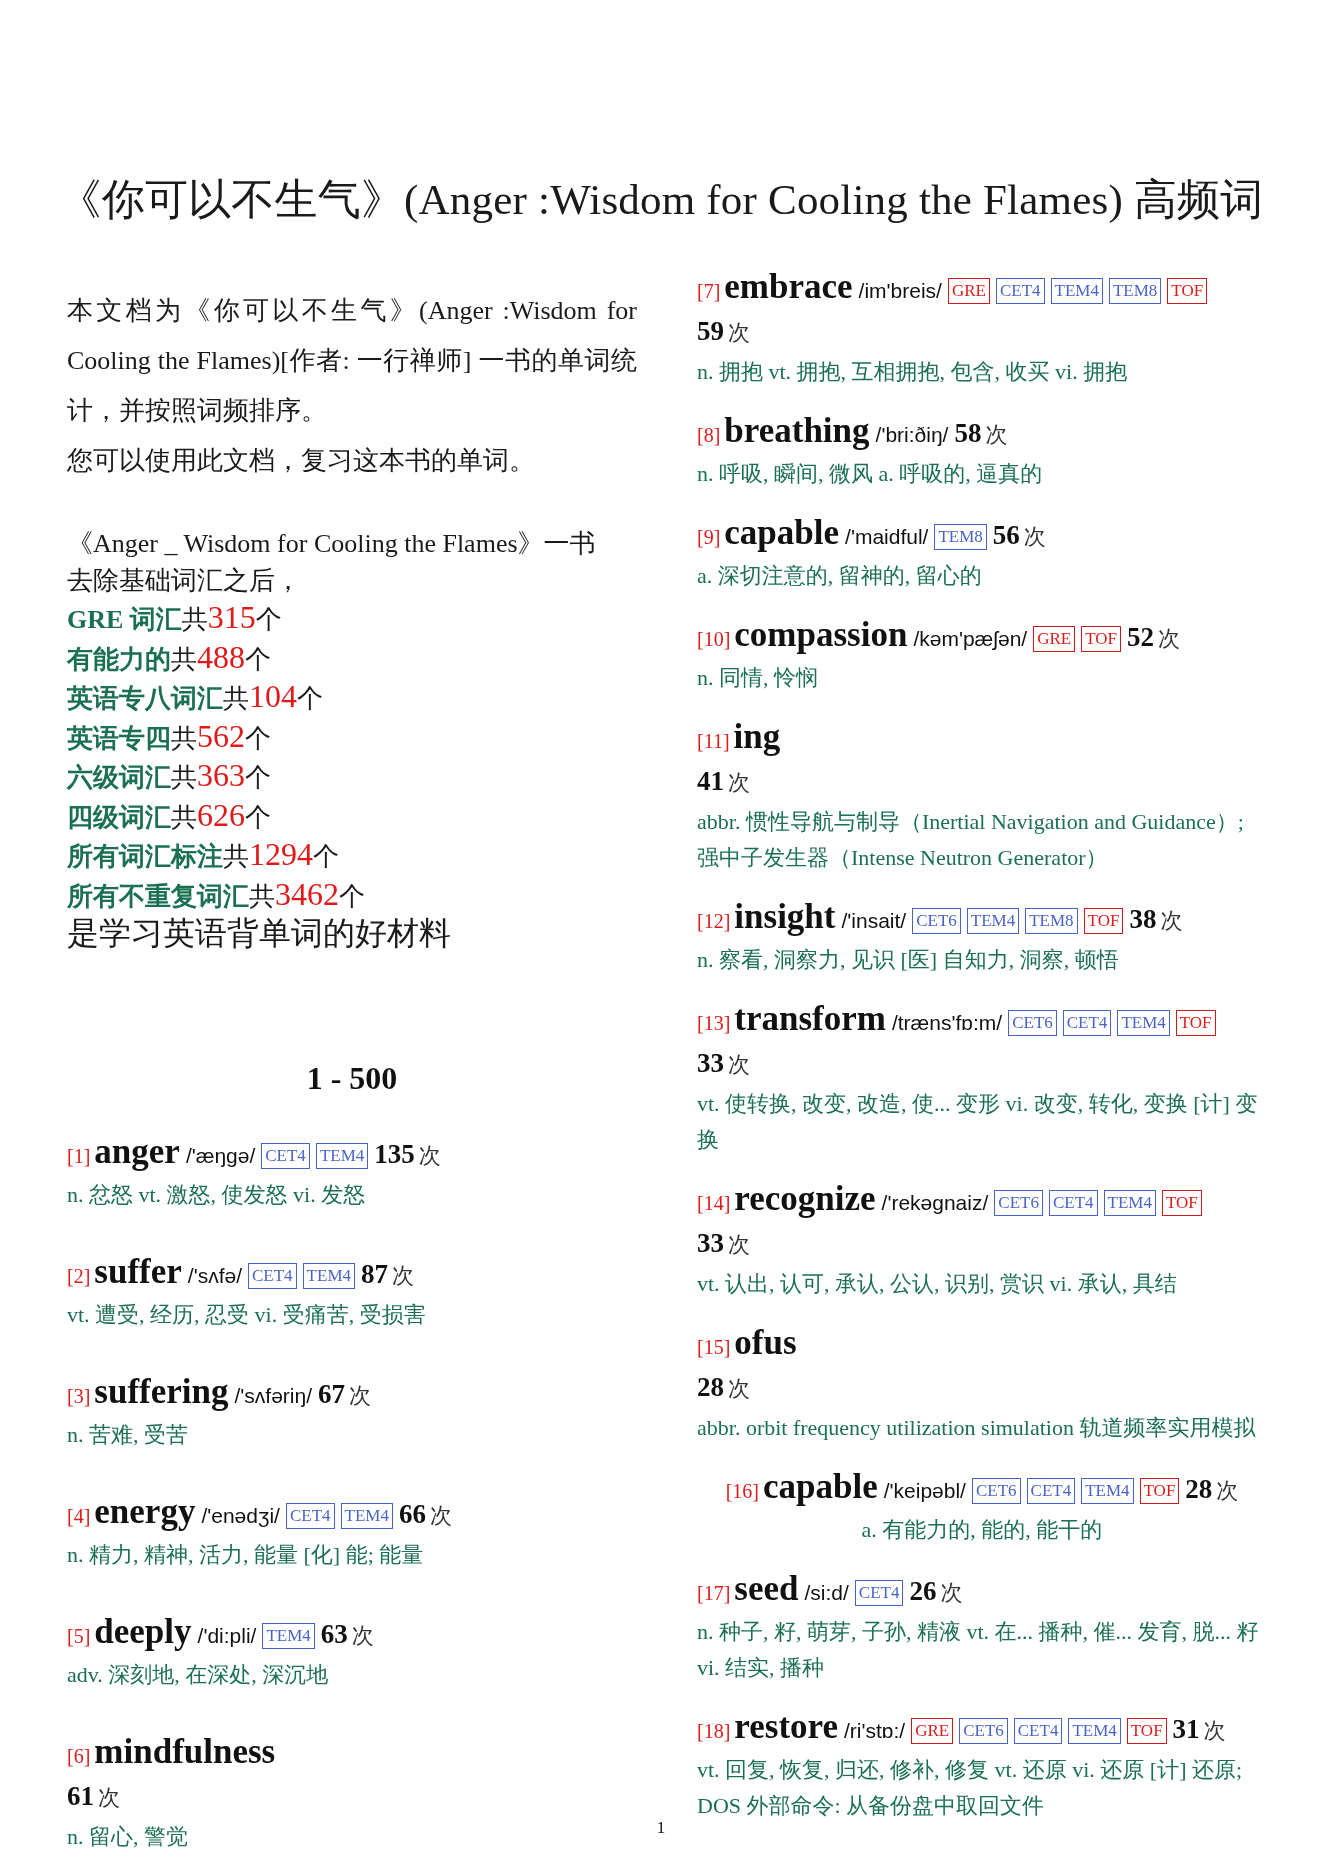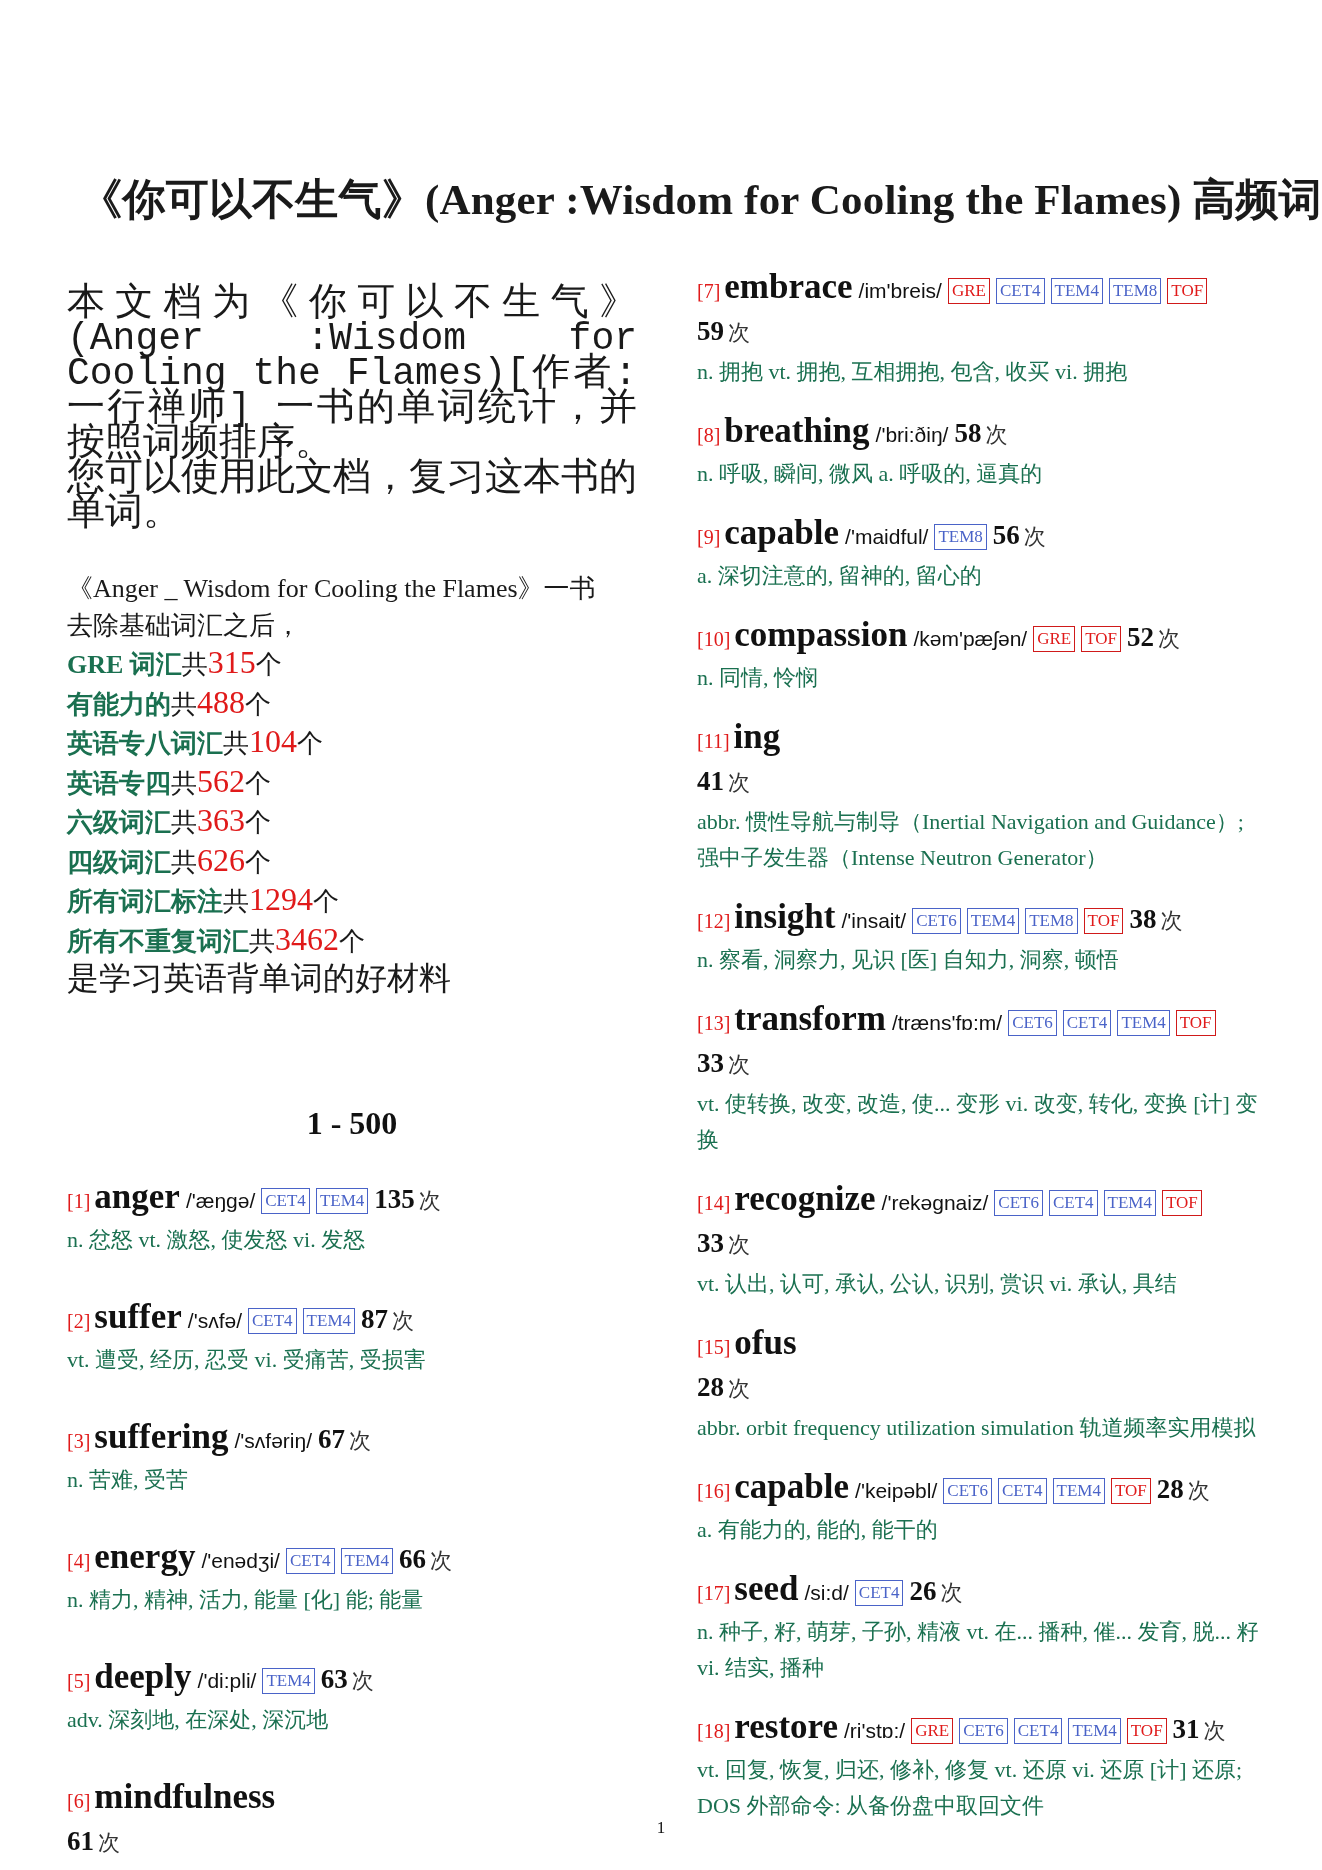--- a/index.html
+++ b/index.html
@@ -1,22 +1,22 @@
 <!DOCTYPE html>
 <html><head>
 <meta charset="utf-8">
 <style>
   html, body { margin: 0; padding: 0; background: #ffffff; }
   body { width: 1322px; height: 1870px; position: relative; overflow: hidden;
          font-family: "Liberation Serif", "DejaVu Serif", serif; color: #111; }
-  .page-title { position: absolute; top: 142px; left: 0; width: 1322px; text-align: right;
-                font-size: 43px; font-weight: bold; color: #1a1a1a; letter-spacing: 0.2px; }
+  .page-title { position: absolute; top: 142px; left: 0; width: 1322px; text-align: center;
+                font-size: 43px; font-weight: normal; color: #1a1a1a; letter-spacing: 0.2px; }
   .col-left { position: absolute; left: 67px; top: 286px; width: 570px; }
   .col-right { position: absolute; left: 697px; top: 274px; width: 570px; }
-  .intro { font-size: 38px; line-height: 35px; text-align: justify; color: #1a1a1a; margin: 0; font-family: Liberation Mono, monospace; }
+  .intro { font-size: 26px; line-height: 50px; text-align: justify; color: #1a1a1a; margin: 0; }
   .intro p { margin: 0; }
   .stats { margin-top: 40px; font-size: 26px; line-height: 36.5px; color: #1a1a1a; }
   .stats .line { white-space: nowrap; }
   .stats .lbl { color: #1a7050; font-weight: bold; }
   .stats .num { color: #e01a1a; font-size: 32px; text-align: right; }
   .stats .final { font-size: 32px; }
   .range { margin-top: 108px; text-align: center; font-size: 32px; font-weight: bold; color: #111; }
   .entry { margin-bottom: 0; }
   .entry .head { white-space: nowrap; line-height: 38px; }
   .idx { color: #e01a1a; font-size: 20px; margin-right: 4px; }
@@ -126,21 +126,21 @@
       <div class="entry" style="margin-top: 22px;">
         <div class="head"><span class="idx">[14]</span><span class="word">recognize</span><span class="ipa">/'rekəgnaiz/</span><span class="tag blue">CET6</span><span class="tag blue">CET4</span><span class="tag blue">TEM4</span><span class="tag red">TOF</span></div>
         <div class="countline"><span class="freq">33</span><span class="ci">次</span></div>
         <div class="def">vt. 认出, 认可, 承认, 公认, 识别, 赏识 vi. 承认, 具结</div>
       </div>
       <div class="entry" style="margin-top: 22px;">
         <div class="head"><span class="idx">[15]</span><span class="word">ofus</span></div>
         <div class="countline"><span class="freq">28</span><span class="ci">次</span></div>
         <div class="def">abbr. orbit frequency utilization simulation 轨道频率实用模拟</div>
       </div>
-      <div class="entry" style="margin-top: 22px;">
+      <div class="entry" style="margin-top: 22px; text-align: center;">
         <div class="head"><span class="idx">[16]</span><span class="word">capable</span><span class="ipa">/'keipəbl/</span><span class="tag blue">CET6</span><span class="tag blue">CET4</span><span class="tag blue">TEM4</span><span class="tag red">TOF</span><span class="freq">28</span><span class="ci">次</span></div>
         <div class="def">a. 有能力的, 能的, 能干的</div>
       </div>
       <div class="entry" style="margin-top: 22px;">
         <div class="head"><span class="idx">[17]</span><span class="word">seed</span><span class="ipa">/si:d/</span><span class="tag blue">CET4</span><span class="freq">26</span><span class="ci">次</span></div>
         <div class="def">n. 种子, 籽, 萌芽, 子孙, 精液 vt. 在... 播种, 催... 发育, 脱... 籽 vi. 结实, 播种</div>
       </div>
       <div class="entry" style="margin-top: 22px;">
         <div class="head"><span class="idx">[18]</span><span class="word">restore</span><span class="ipa">/ri'stɒ:/</span><span class="tag red">GRE</span><span class="tag blue">CET6</span><span class="tag blue">CET4</span><span class="tag blue">TEM4</span><span class="tag red">TOF</span><span class="freq">31</span><span class="ci">次</span></div>
         <div class="def">vt. 回复, 恢复, 归还, 修补, 修复 vt. 还原 vi. 还原 [计] 还原; DOS 外部命令: 从备份盘中取回文件</div>

